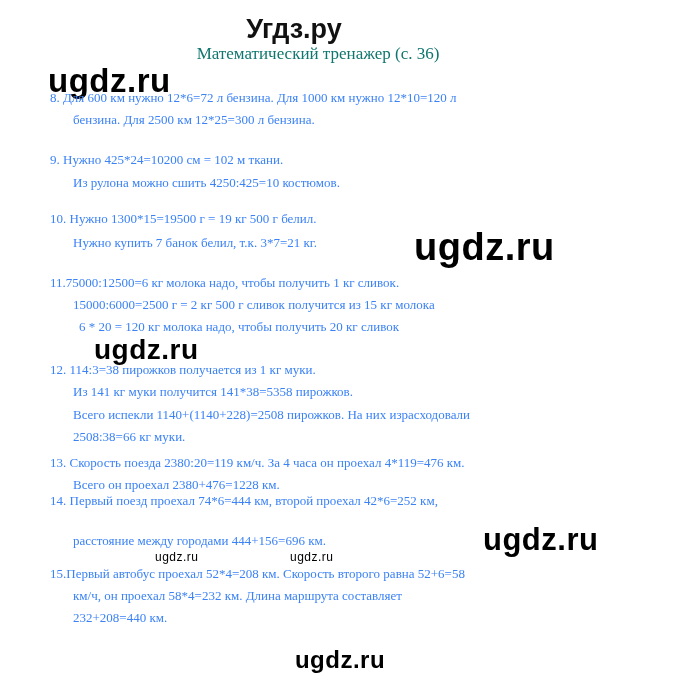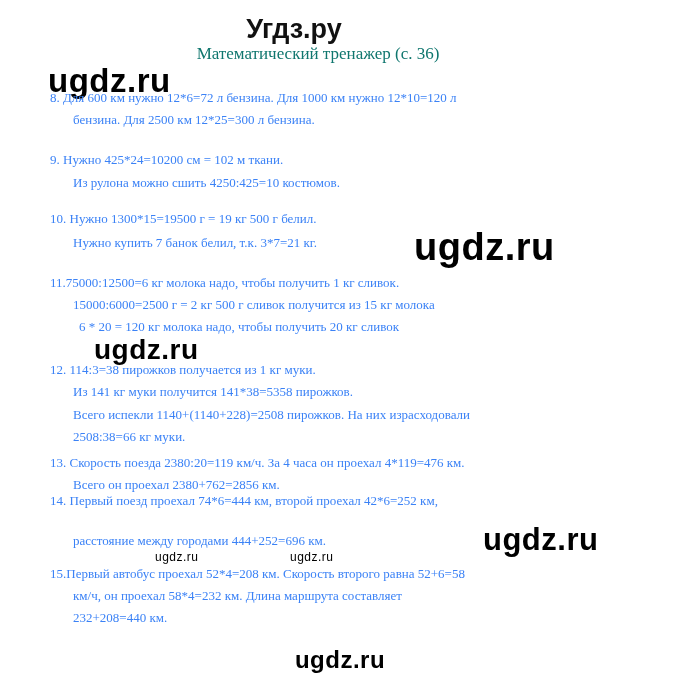--- a/index.html
+++ b/index.html
@@ -49,26 +49,26 @@
 
 <div>
   <div class="line" style="top:362px;left:50px;">12. 114:3=38 пирожков получается из 1 кг муки.</div>
   <div class="line" style="top:384px;left:73px;">Из 141 кг муки получится 141*38=5358 пирожков.</div>
   <div class="line" style="top:407px;left:73px;">Всего испекли 1140+(1140+228)=2508 пирожков. На них израсходовали</div>
   <div class="line" style="top:429px;left:73px;">2508:38=66 кг муки.</div>
 </div>
 
 <div>
   <div class="line" style="top:455px;left:50px;">13. Скорость поезда 2380:20=119 км/ч. За 4 часа он проехал 4*119=476 км.</div>
-  <div class="line" style="top:477px;left:73px;">Всего он проехал 2380+762=2856 км.</div>
+  <div class="line" style="top:477px;left:73px;">Всего он проехал 2380+476=1228 км.</div>
 </div>
 
 <div>
   <div class="line" style="top:493px;left:50px;">14. Первый поезд проехал 74*6=444 км, второй проехал 42*6=252 км,</div>
-  <div class="line" style="top:533px;left:73px;">расстояние между городами 444+252=696 км.</div>
+  <div class="line" style="top:533px;left:73px;">расстояние между городами 444+156=696 км.</div>
 </div>
 
 <div class="wm wm-mid" style="top:522px;left:483px;font-size:31px;">ugdz.ru</div>
 <div class="wm wm-small" style="top:550px;left:155px;">ugdz.ru</div>
 <div class="wm wm-small" style="top:550px;left:290px;">ugdz.ru</div>
 
 <div>
   <div class="line" style="top:566px;left:50px;">15.Первый автобус проехал 52*4=208 км. Скорость второго равна 52+6=58</div>
   <div class="line" style="top:588px;left:73px;">км/ч, он проехал 58*4=232 км. Длина маршрута составляет</div>
   <div class="line" style="top:610px;left:73px;">232+208=440 км.</div>

